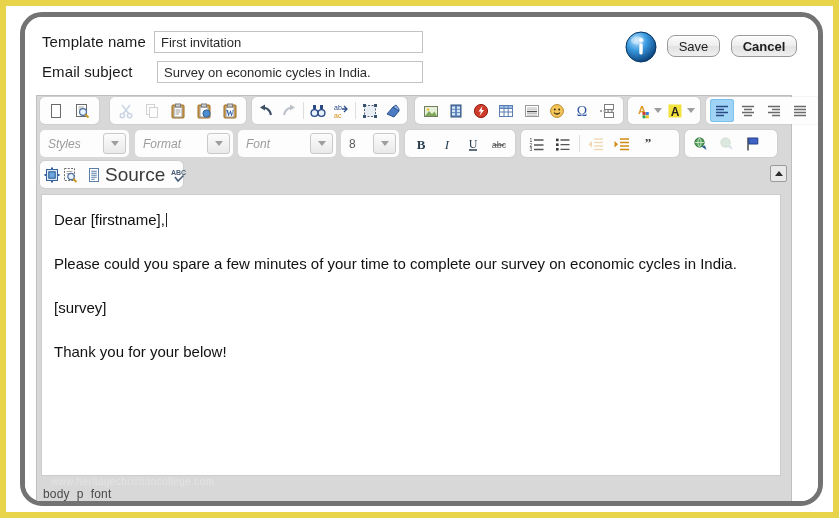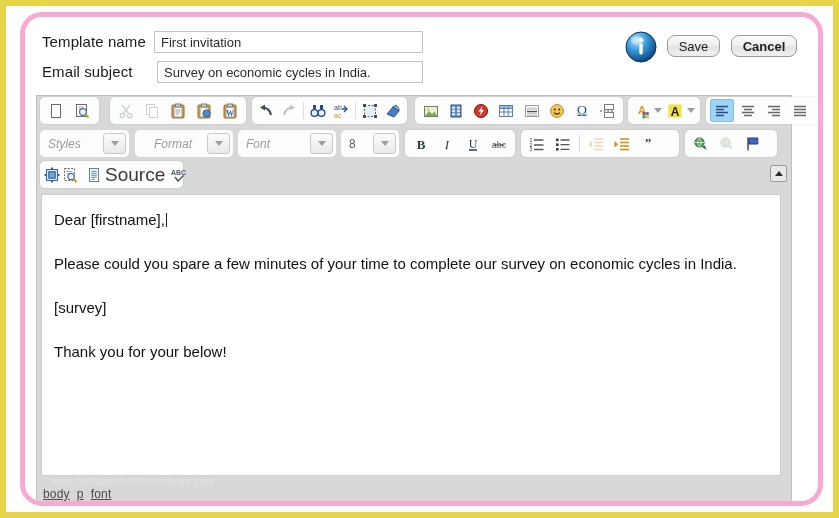--- a/index.html
+++ b/index.html
@@ -11,21 +11,21 @@
   
   #app{
     position:absolute;left:0;top:0;width:839px;height:518px;
     box-sizing:border-box;
     border:6px solid #e8d44a;
     background:#ffffff;
   }
   #frame{
     position:absolute;left:14px;top:6px;right:10px;bottom:6px;
     box-sizing:border-box;
-    border:5px solid #f9a8d4;
+    border:5px solid #737373;
     border-radius:22px;
     background:#ffffff;
     overflow:hidden;
   }
   #inner{
     position:absolute;left:0;top:0;right:0;bottom:0;
     background:#ffffff;
   }
 
   
@@ -147,21 +147,21 @@
     vertical-align:-2px;margin-left:1px;
   }
 
   
   #statusbar{
     position:absolute;left:0;bottom:0;width:100%;height:32px;
     background:#d8d8d8;
   }
   #elempath{
     position:absolute;left:6px;top:9px;
-    font-size:12px;color:#4a4a4a;letter-spacing:.2px;text-decoration:underline;
+    font-size:12px;color:#4a4a4a;letter-spacing:.2px;
   }
   #elempath span{margin-right:7px;}
   #watermark{
     position:absolute;left:14px;top:-2px;
     font-size:10px;color:#e3e3e3;letter-spacing:.4px;
     white-space:nowrap;
   }
 </style>
 </head>
 <body>
@@ -445,21 +445,21 @@
 
         <div class="tbrow" id="tb2">
 
           <div class="combo" style="left:3px;width:89px;">
             <span class="cl">Styles</span>
             <span class="arrowbox">
                 <span class="caret"></span>
               </span>
           </div>
 
-          <div class="combo" style="left:98px;width:98px;text-align:center;">
+          <div class="combo" style="left:98px;width:98px;">
             <span class="cl">Format</span>
             <span class="arrowbox">
                 <span class="caret"></span>
               </span>
           </div>
 
           <div class="combo" style="left:201px;width:98px;">
             <span class="cl">Font</span>
             <span class="arrowbox">
                 <span class="caret"></span>

